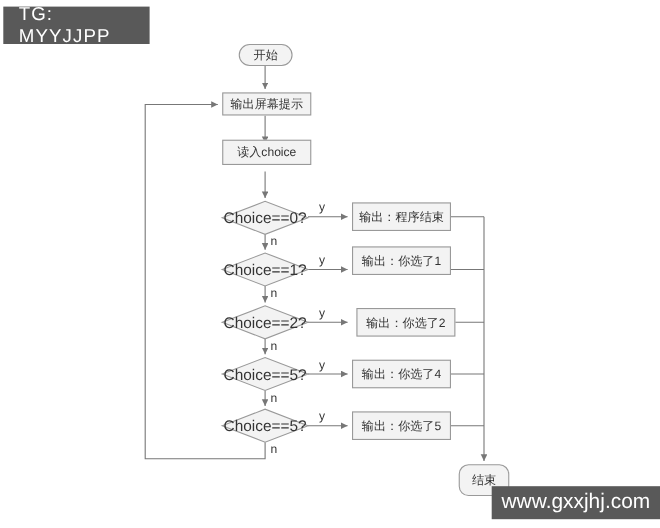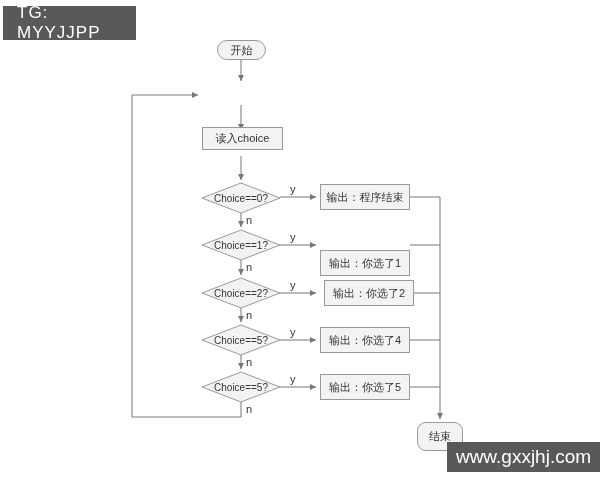--- a/index.html
+++ b/index.html
@@ -9,21 +9,21 @@
   }
   #connector-svg{position:absolute;left:0;top:0;width:600px;height:480px;}
   .node{
     position:absolute;display:flex;align-items:center;justify-content:center;
     background:#f3f3f3;border:1px solid #999;color:#333;font-size:11px;
     box-sizing:border-box;white-space:nowrap;
   }
   .stadium{border-radius:10px;}
   .dlabel{
     position:absolute;display:flex;align-items:center;justify-content:center;
-    color:#333;font-size:10px;white-space:nowrap;text-align:center;
+    color:#333;font-size:14px;white-space:nowrap;text-align:center;
   }
   .branch{
     position:absolute;color:#333;font-size:11px;line-height:12px;
   }
   .watermark{
     position:absolute;background:#595959;color:#fff;display:flex;align-items:center;
   }
   #tg-mark{left:3px;top:6px;width:133px;height:34px;font-size:17px;padding-left:14px;
     letter-spacing:1px;box-sizing:border-box;}
   #site-mark{left:447px;top:442px;width:153px;height:30px;font-size:19px;justify-content:center;}
@@ -71,31 +71,32 @@
       <polygon points="202,198 241,183 280,198 241,213"></polygon>
       <polygon points="202,245 241,230 280,245 241,260"></polygon>
       <polygon points="202,293 241,278 280,293 241,308"></polygon>
       <polygon points="202,340 241,325 280,340 241,355"></polygon>
       <polygon points="202,387 241,372 280,387 241,402"></polygon>
     </g>
   </svg>
 
   <div class="node stadium" style="left:217px;top:40px;width:49px;height:20px;">开始</div>
 
+  <div class="node" style="left:202px;top:84px;width:81px;height:21px;">输出屏幕提示</div>
 
   <div class="node" style="left:202px;top:127px;width:81px;height:23px;">读入choice</div>
 
   <div class="dlabel" style="left:202px;top:190px;width:78px;height:16px;">Choice==0?</div>
   <div class="dlabel" style="left:202px;top:237px;width:78px;height:16px;">Choice==1?</div>
   <div class="dlabel" style="left:202px;top:285px;width:78px;height:16px;">Choice==2?</div>
   <div class="dlabel" style="left:202px;top:332px;width:78px;height:16px;">Choice==5?</div>
   <div class="dlabel" style="left:202px;top:379px;width:78px;height:16px;">Choice==5?</div>
 
   <div class="node" style="left:320px;top:184px;width:90px;height:26px;">输出：程序结束</div>
-  <div class="node" style="left:320px;top:250px;width:90px;height:26px;">输出：你选了1</div>
+  <div class="node" style="left:320px;top:224px;width:90px;height:26px;">输出：你选了1</div>
   <div class="node" style="left:324px;top:280px;width:90px;height:26px;">输出：你选了2</div>
   <div class="node" style="left:320px;top:327px;width:90px;height:26px;">输出：你选了4</div>
   <div class="node" style="left:320px;top:374px;width:90px;height:26px;">输出：你选了5</div>
 
   <div class="branch" style="left:290px;top:183px;">y</div>
   <div class="branch" style="left:290px;top:231px;">y</div>
   <div class="branch" style="left:290px;top:279px;">y</div>
   <div class="branch" style="left:290px;top:326px;">y</div>
   <div class="branch" style="left:290px;top:373px;">y</div>
 

